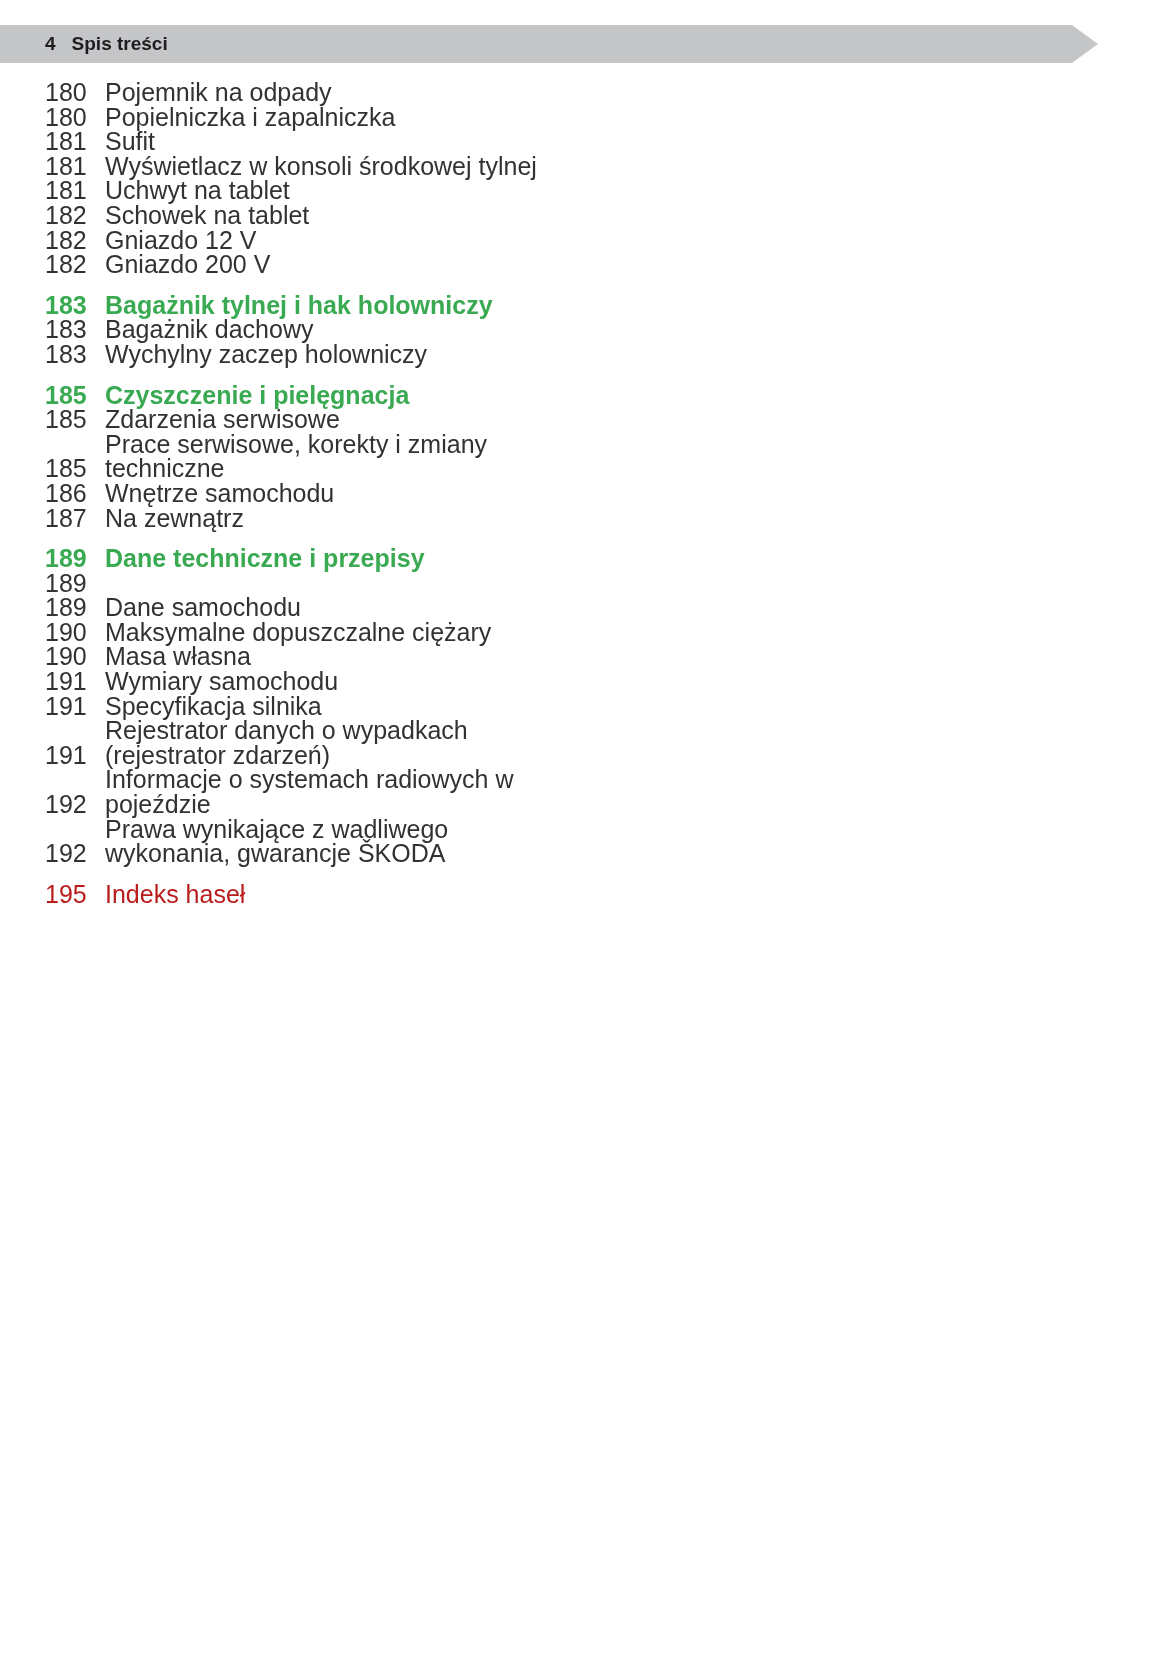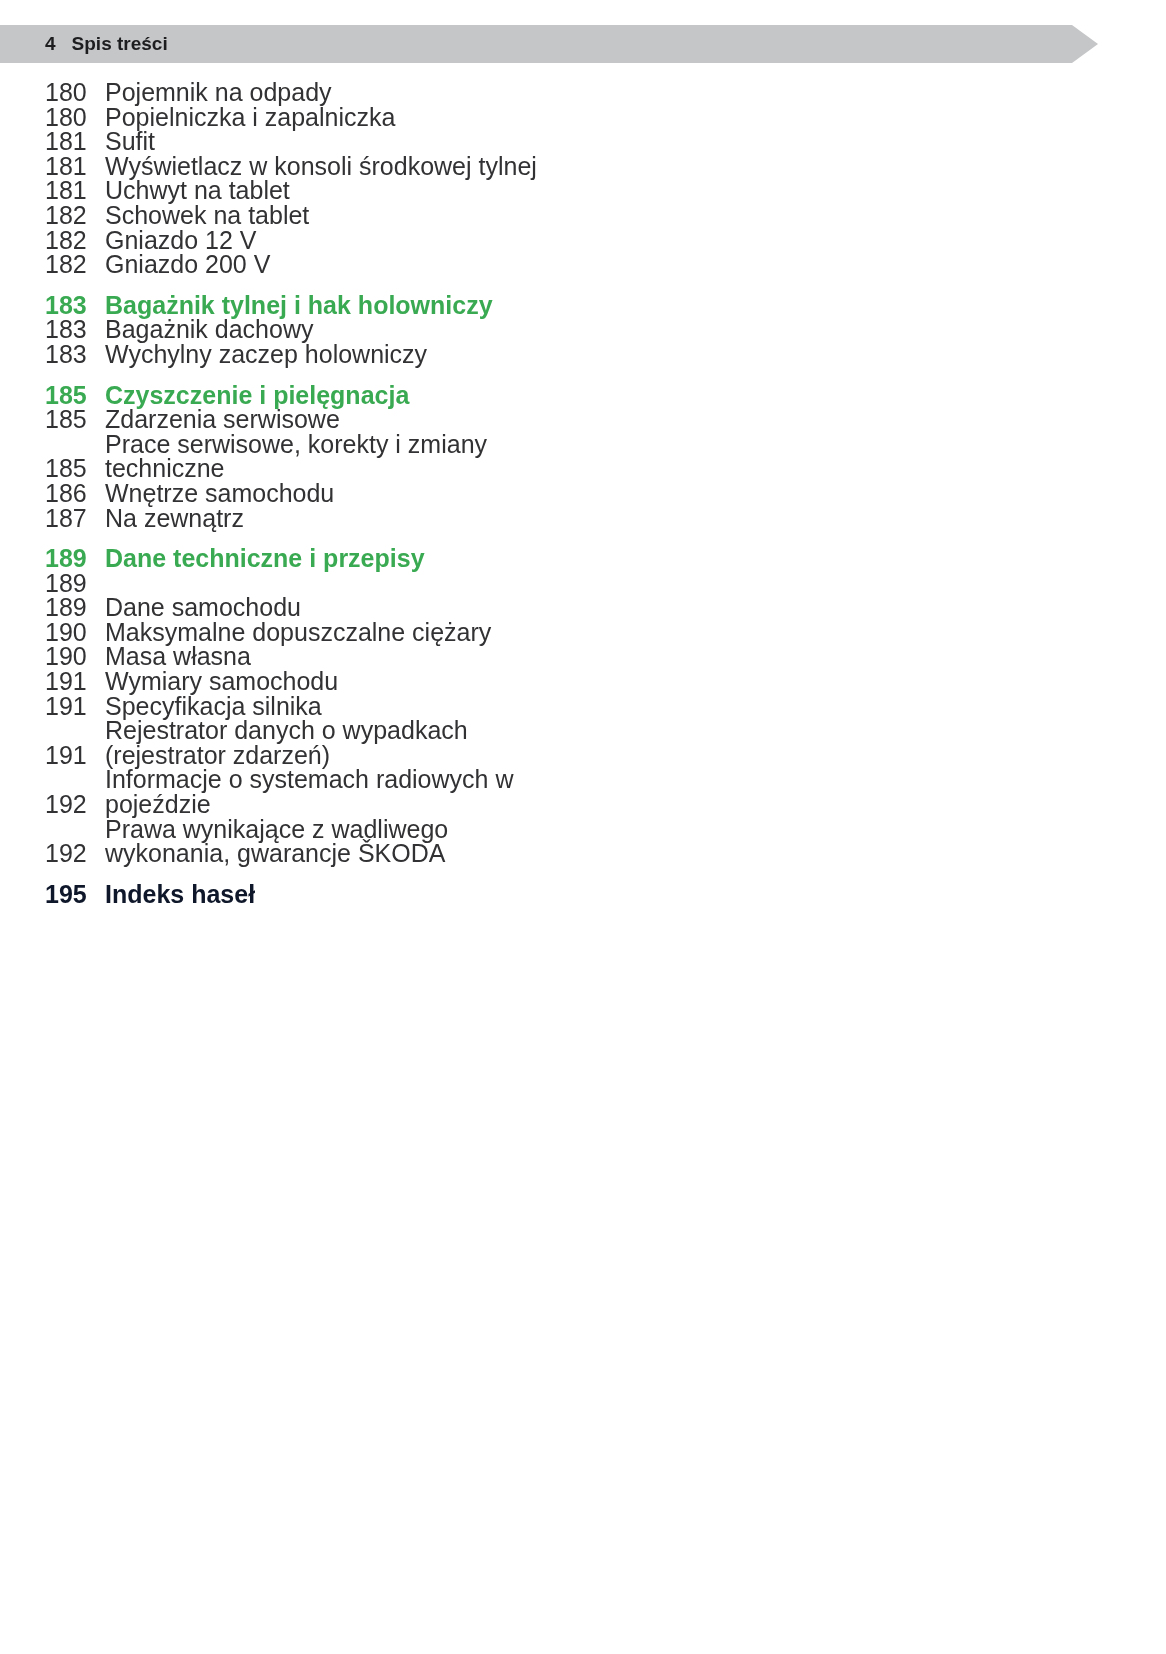--- a/index.html
+++ b/index.html
@@ -56,22 +56,22 @@
   }
   .toc-row .title {
     max-width: 472px;
   }
   .toc-heading {
     margin-top: 16px;
     font-weight: bold;
   }
   .toc-index {
     margin-top: 16px;
-    font-weight: bold;
-    color: #0f172a;
+    font-weight: normal;
+    color: #b91c1c;
   }
 </style>
 </head>
 <body>
 
 <div class="header-bar">
   <span class="header-page-num">4</span>
   <span class="header-title">Spis treści</span>
 </div>
 

